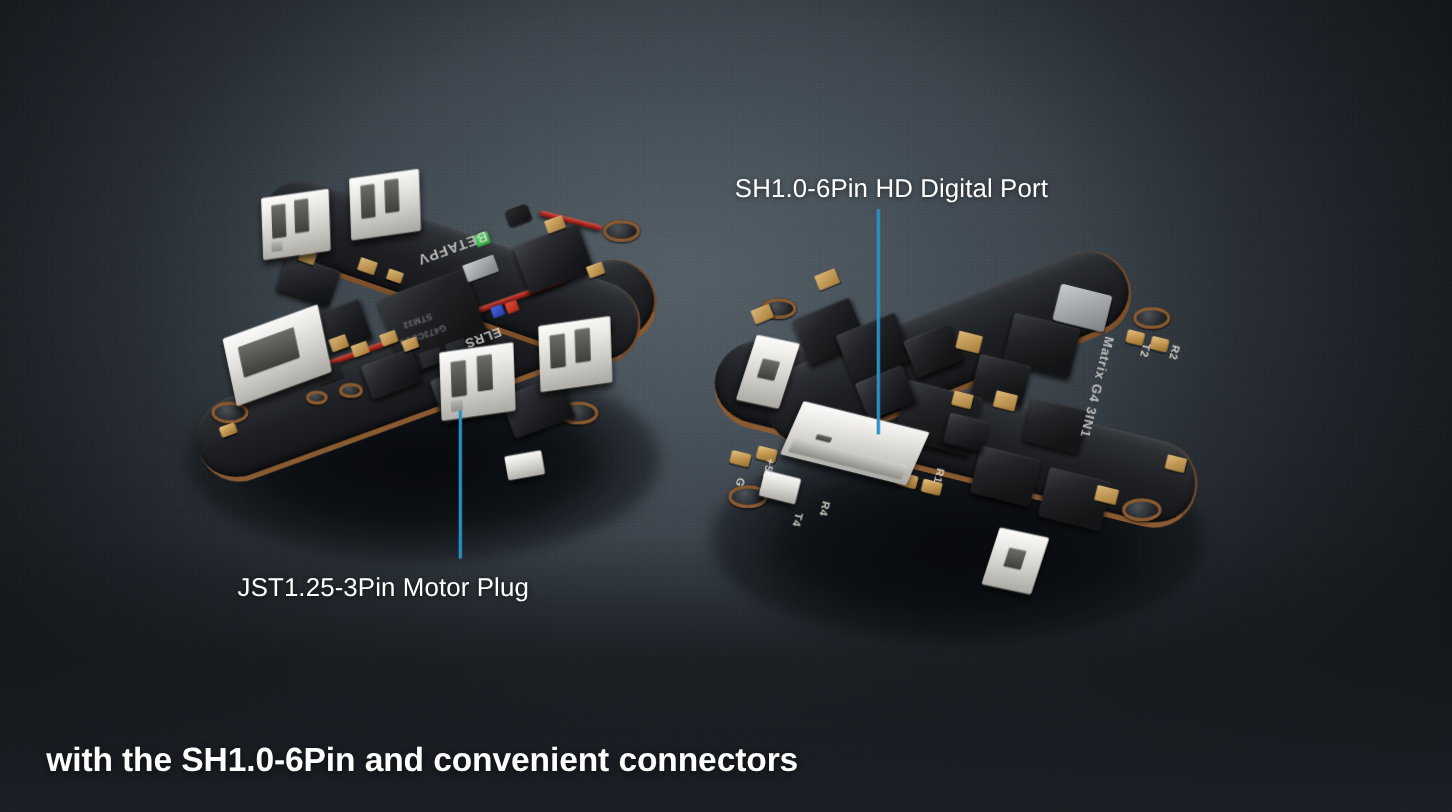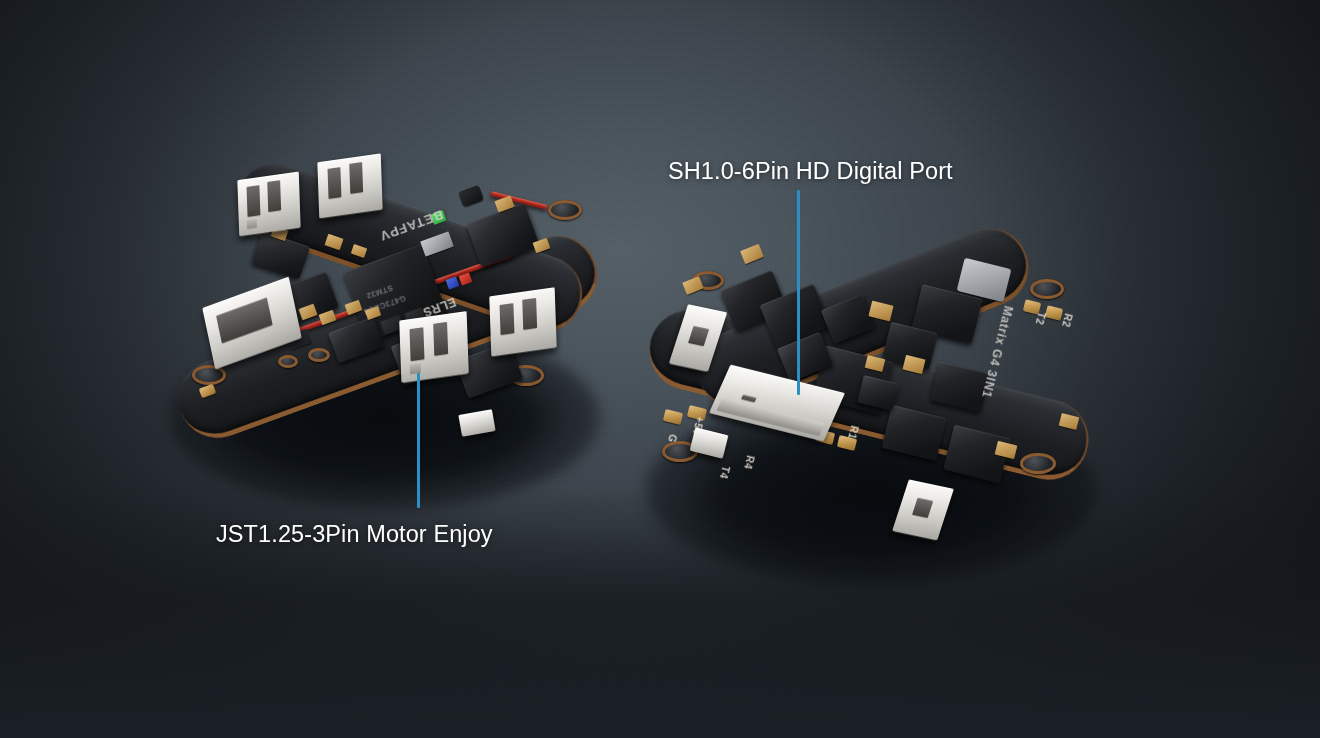--- a/index.html
+++ b/index.html
@@ -365,18 +365,19 @@
         <div class="conn-slot" style="left:14px;top:16px;width:16px;height:18px;"></div>
       </div>
       <div class="conn" style="left:62px; top:196px; width:34px; height:24px; transform:rotate(14deg);"></div>
     </div>
   </div>
 
   <div class="callout-label" style="left:668px; top:158px;">SH1.0-6Pin HD Digital Port</div>
   <div class="callout-line" style="left:797px; top:190px; height:205px;"></div>
 
   <div class="callout-line" style="left:417px; top:373px; height:135px;"></div>
-  <div class="callout-label" style="left:216px; top:521px;">JST1.25-3Pin Motor Enjoy</div>
+  <div class="callout-label" style="left:216px; top:521px;">JST1.25-3Pin Motor Plug</div>
 
   <div id="headline">
+    <span class="hl">with the SH1.0-6Pin and convenient connectors</span>
   </div>
 
 </div>
 
 </body></html>

